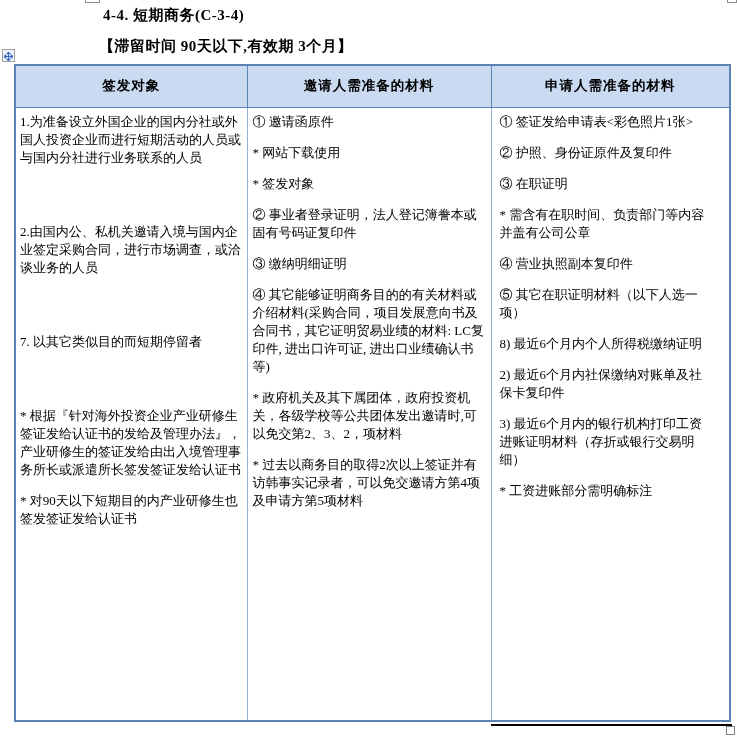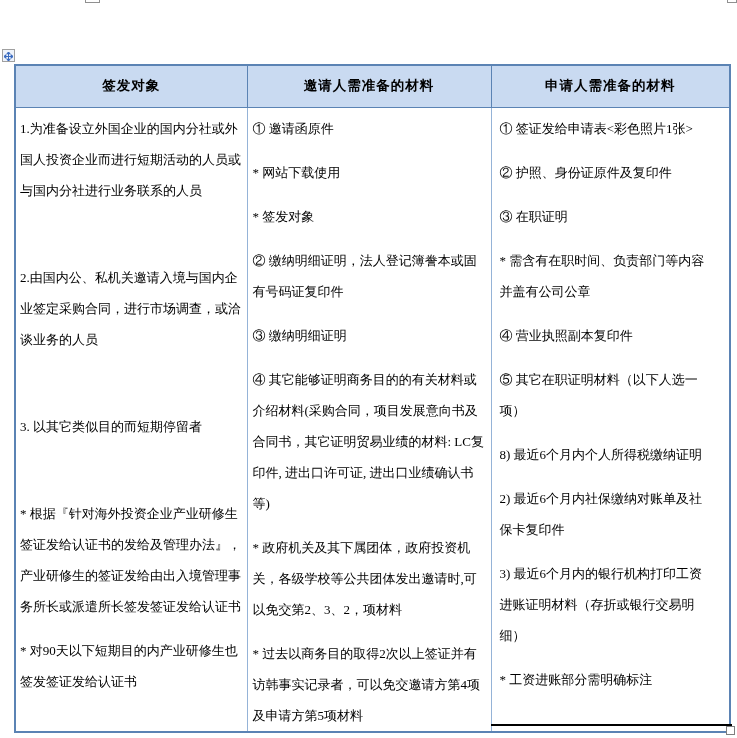--- a/index.html
+++ b/index.html
@@ -59,21 +59,21 @@
     border:1px solid var(--border_strong);
     font-size:13.5px;font-weight:bold;
     text-align:center;vertical-align:middle;
     letter-spacing:1px;
   }
   table.visa td{
     height:614px;
     vertical-align:top;
     border:1px solid var(--border_soft);
     border-top:1px solid var(--border_strong);
-    font-size:13px;line-height:31px;
+    font-size:13px;line-height:18px;
     padding-top:5px;
   }
   td.col-target{padding-left:4px;padding-right:3px;}
   td.col-inviter{padding-left:5px;padding-right:4px;}
   td.col-applicant{padding-left:8px;padding-right:16px;}
   td p{margin:0 0 13px 0;}
   td p.gap-xl{margin-bottom:56px;}
   td p:last-child{margin-bottom:0;}
 
   
@@ -88,20 +88,22 @@
   }
 </style>
 </head>
 <body>
 
 <div class="screen">
 
   <div class="crop-mark left"></div>
   <div class="crop-mark right"></div>
 
+  <div class="doc-title">4-4. 短期商务(C-3-4)</div>
+  <div class="doc-subtitle">【滞留时间 90天以下,有效期 3个月】</div>
 
   <div class="move-handle">
     <span>
       <svg width="9" height="9" viewBox="0 0 12 12">
         <g stroke="#3a6bc0" stroke-width="1.4" fill="#3a6bc0">
           <line x1="6" y1="1" x2="6" y2="11"></line>
           <line x1="1" y1="6" x2="11" y2="6"></line>
           <path d="M6 0 L4.2 2.4 L7.8 2.4 Z"></path>
           <path d="M6 12 L4.2 9.6 L7.8 9.6 Z"></path>
           <path d="M0 6 L2.4 4.2 L2.4 7.8 Z"></path>
@@ -122,29 +124,29 @@
         <th>签发对象</th>
         <th>邀请人需准备的材料</th>
         <th>申请人需准备的材料</th>
       </tr>
     </thead>
     <tbody>
       <tr>
         <td class="col-target">
           <p class="gap-xl">1.为准备设立外国企业的国内分社或外国人投资企业而进行短期活动的人员或与国内分社进行业务联系的人员</p>
           <p class="gap-xl">2.由国内公、私机关邀请入境与国内企业签定采购合同，进行市场调查，或洽谈业务的人员</p>
-          <p class="gap-xl">3. 以其它类似目的而短期停留者</p>
+          <p class="gap-xl">7. 以其它类似目的而短期停留者</p>
           <p>* 根据『针对海外投资企业产业研修生签证发给认证书的发给及管理办法』，产业研修生的签证发给由出入境管理事务所长或派遣所长签发签证发给认证书</p>
           <p>* 对90天以下短期目的内产业研修生也签发签证发给认证书</p>
         </td>
         <td class="col-inviter">
           <p>① 邀请函原件</p>
           <p>* 网站下载使用</p>
           <p>* 签发对象</p>
-          <p>② 缴纳明细证明，法人登记簿誊本或固有号码证复印件</p>
+          <p>② 事业者登录证明，法人登记簿誊本或固有号码证复印件</p>
           <p>③ 缴纳明细证明</p>
           <p>④ 其它能够证明商务目的的有关材料或介绍材料(采购合同，项目发展意向书及合同书，其它证明贸易业绩的材料: LC复印件, 进出口许可证, 进出口业绩确认书等)</p>
           <p>* 政府机关及其下属团体，政府投资机关，各级学校等公共团体发出邀请时,可以免交第2、3、2，项材料</p>
           <p>* 过去以商务目的取得2次以上签证并有访韩事实记录者，可以免交邀请方第4项及申请方第5项材料</p>
         </td>
         <td class="col-applicant">
           <p>① 签证发给申请表&lt;彩色照片1张&gt;</p>
           <p>② 护照、身份证原件及复印件</p>
           <p>③ 在职证明</p>
           <p>* 需含有在职时间、负责部门等内容并盖有公司公章</p>

